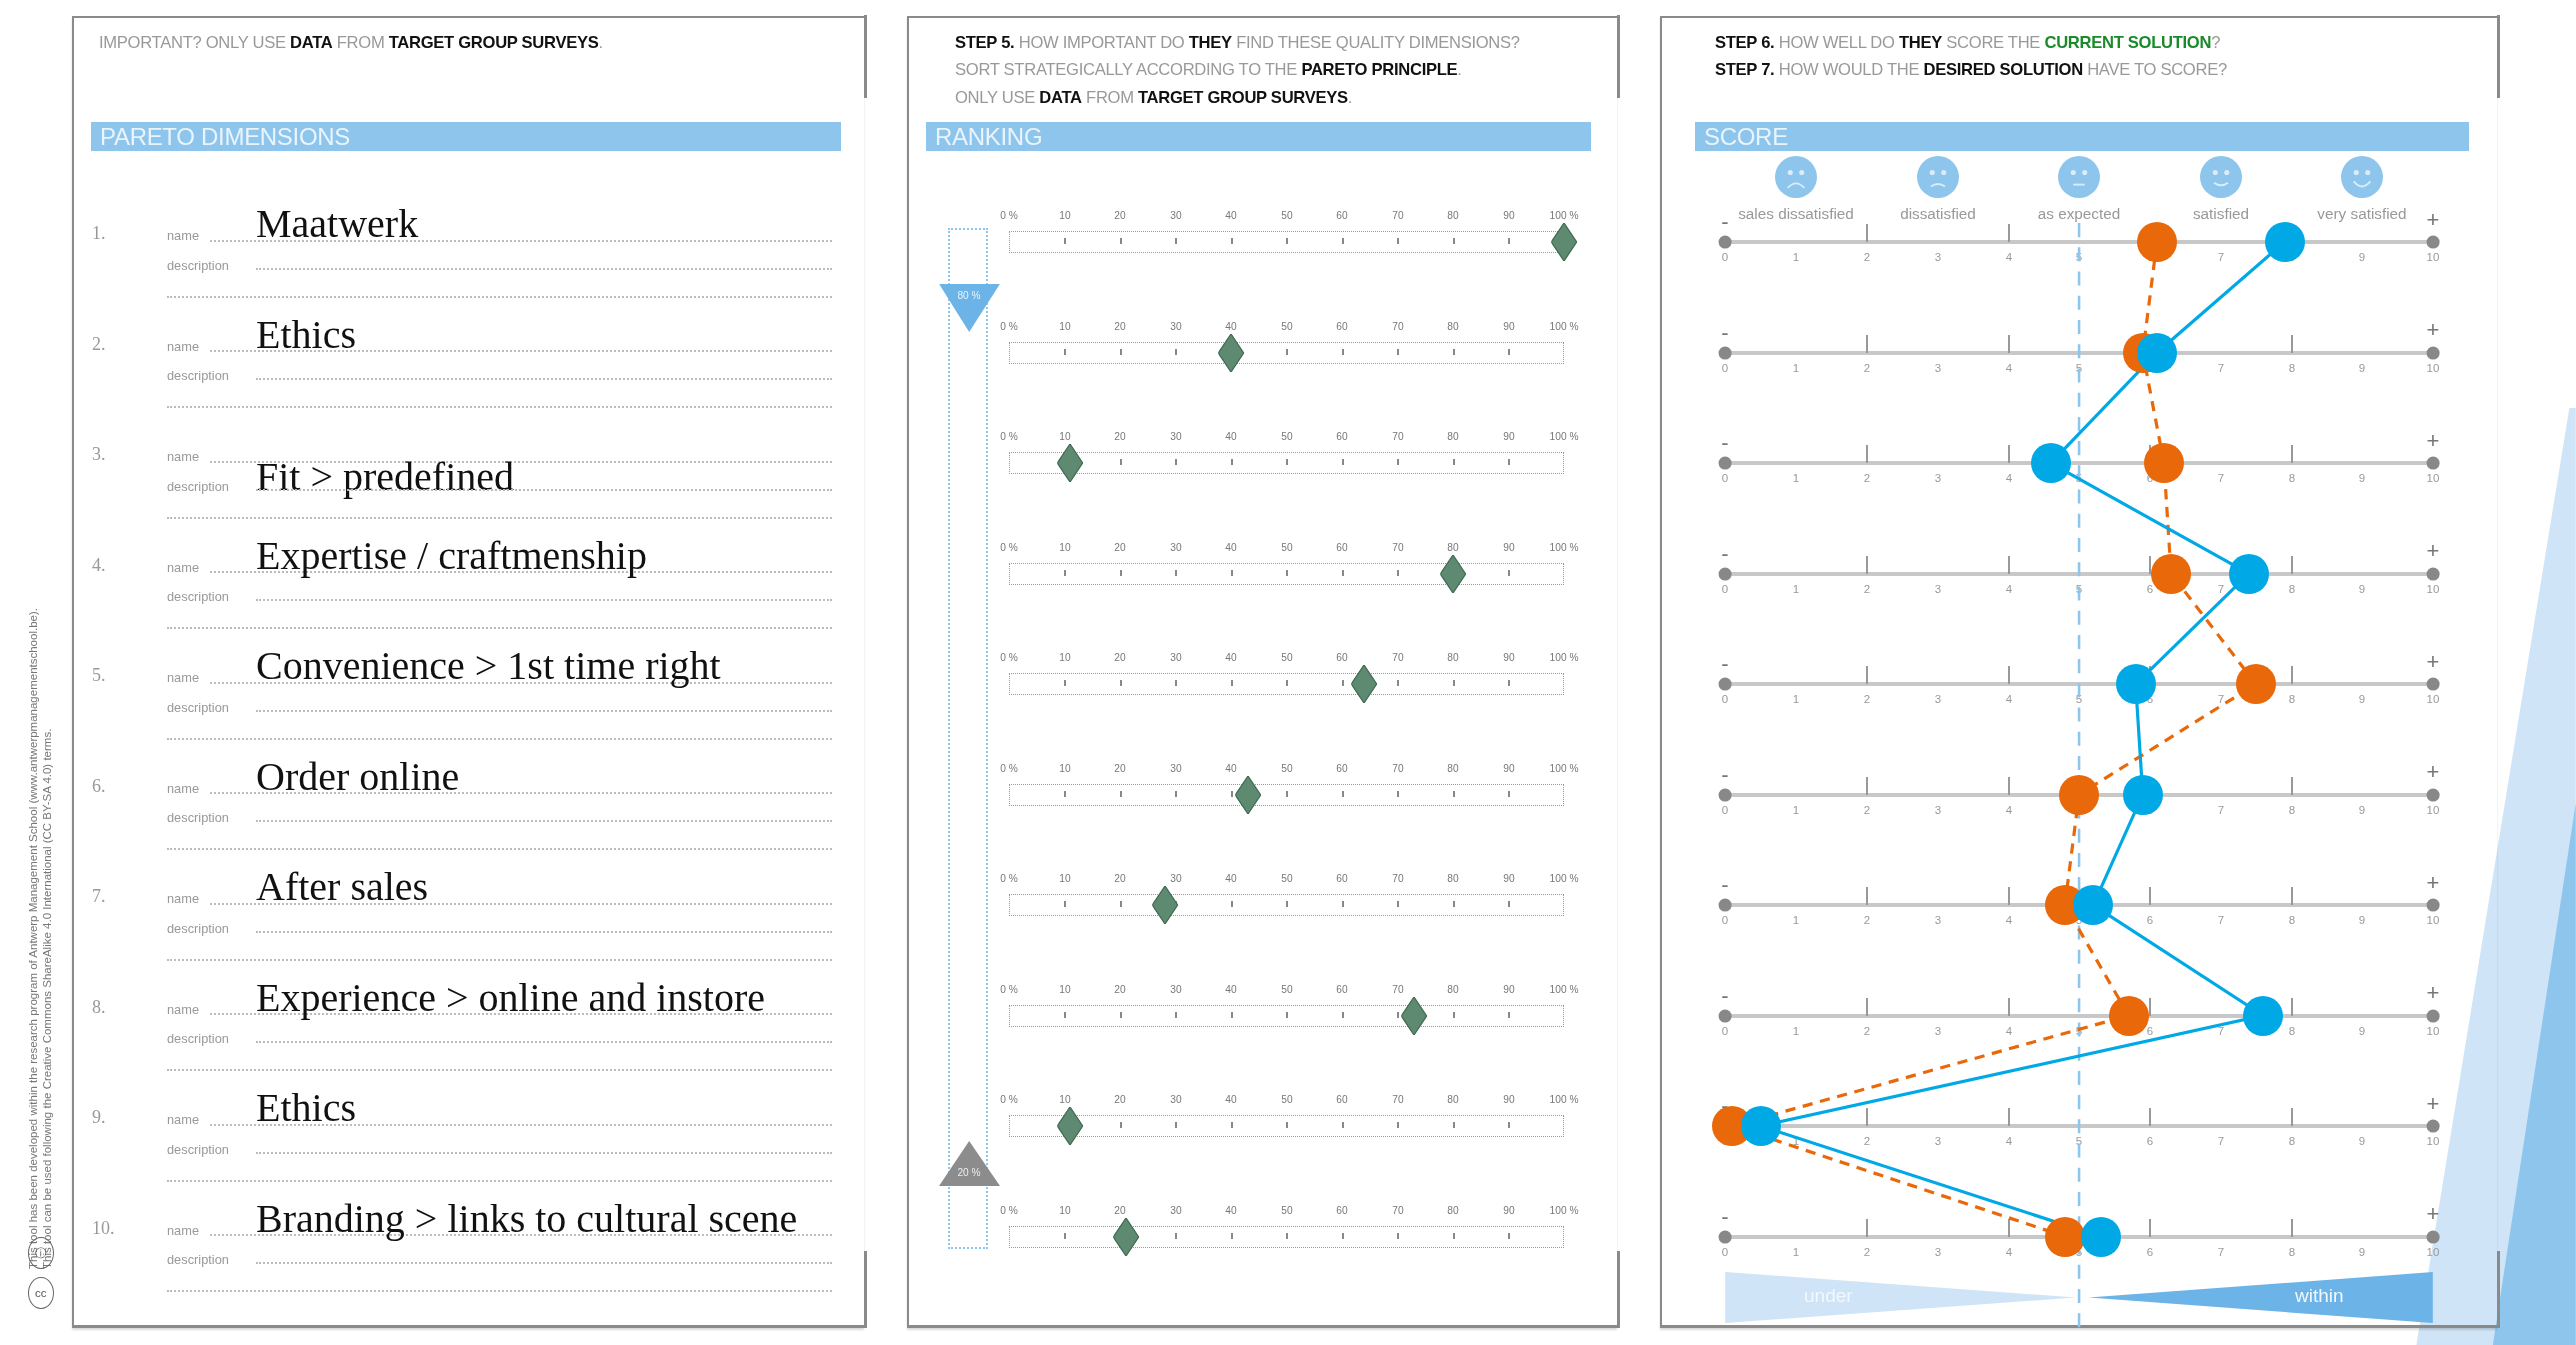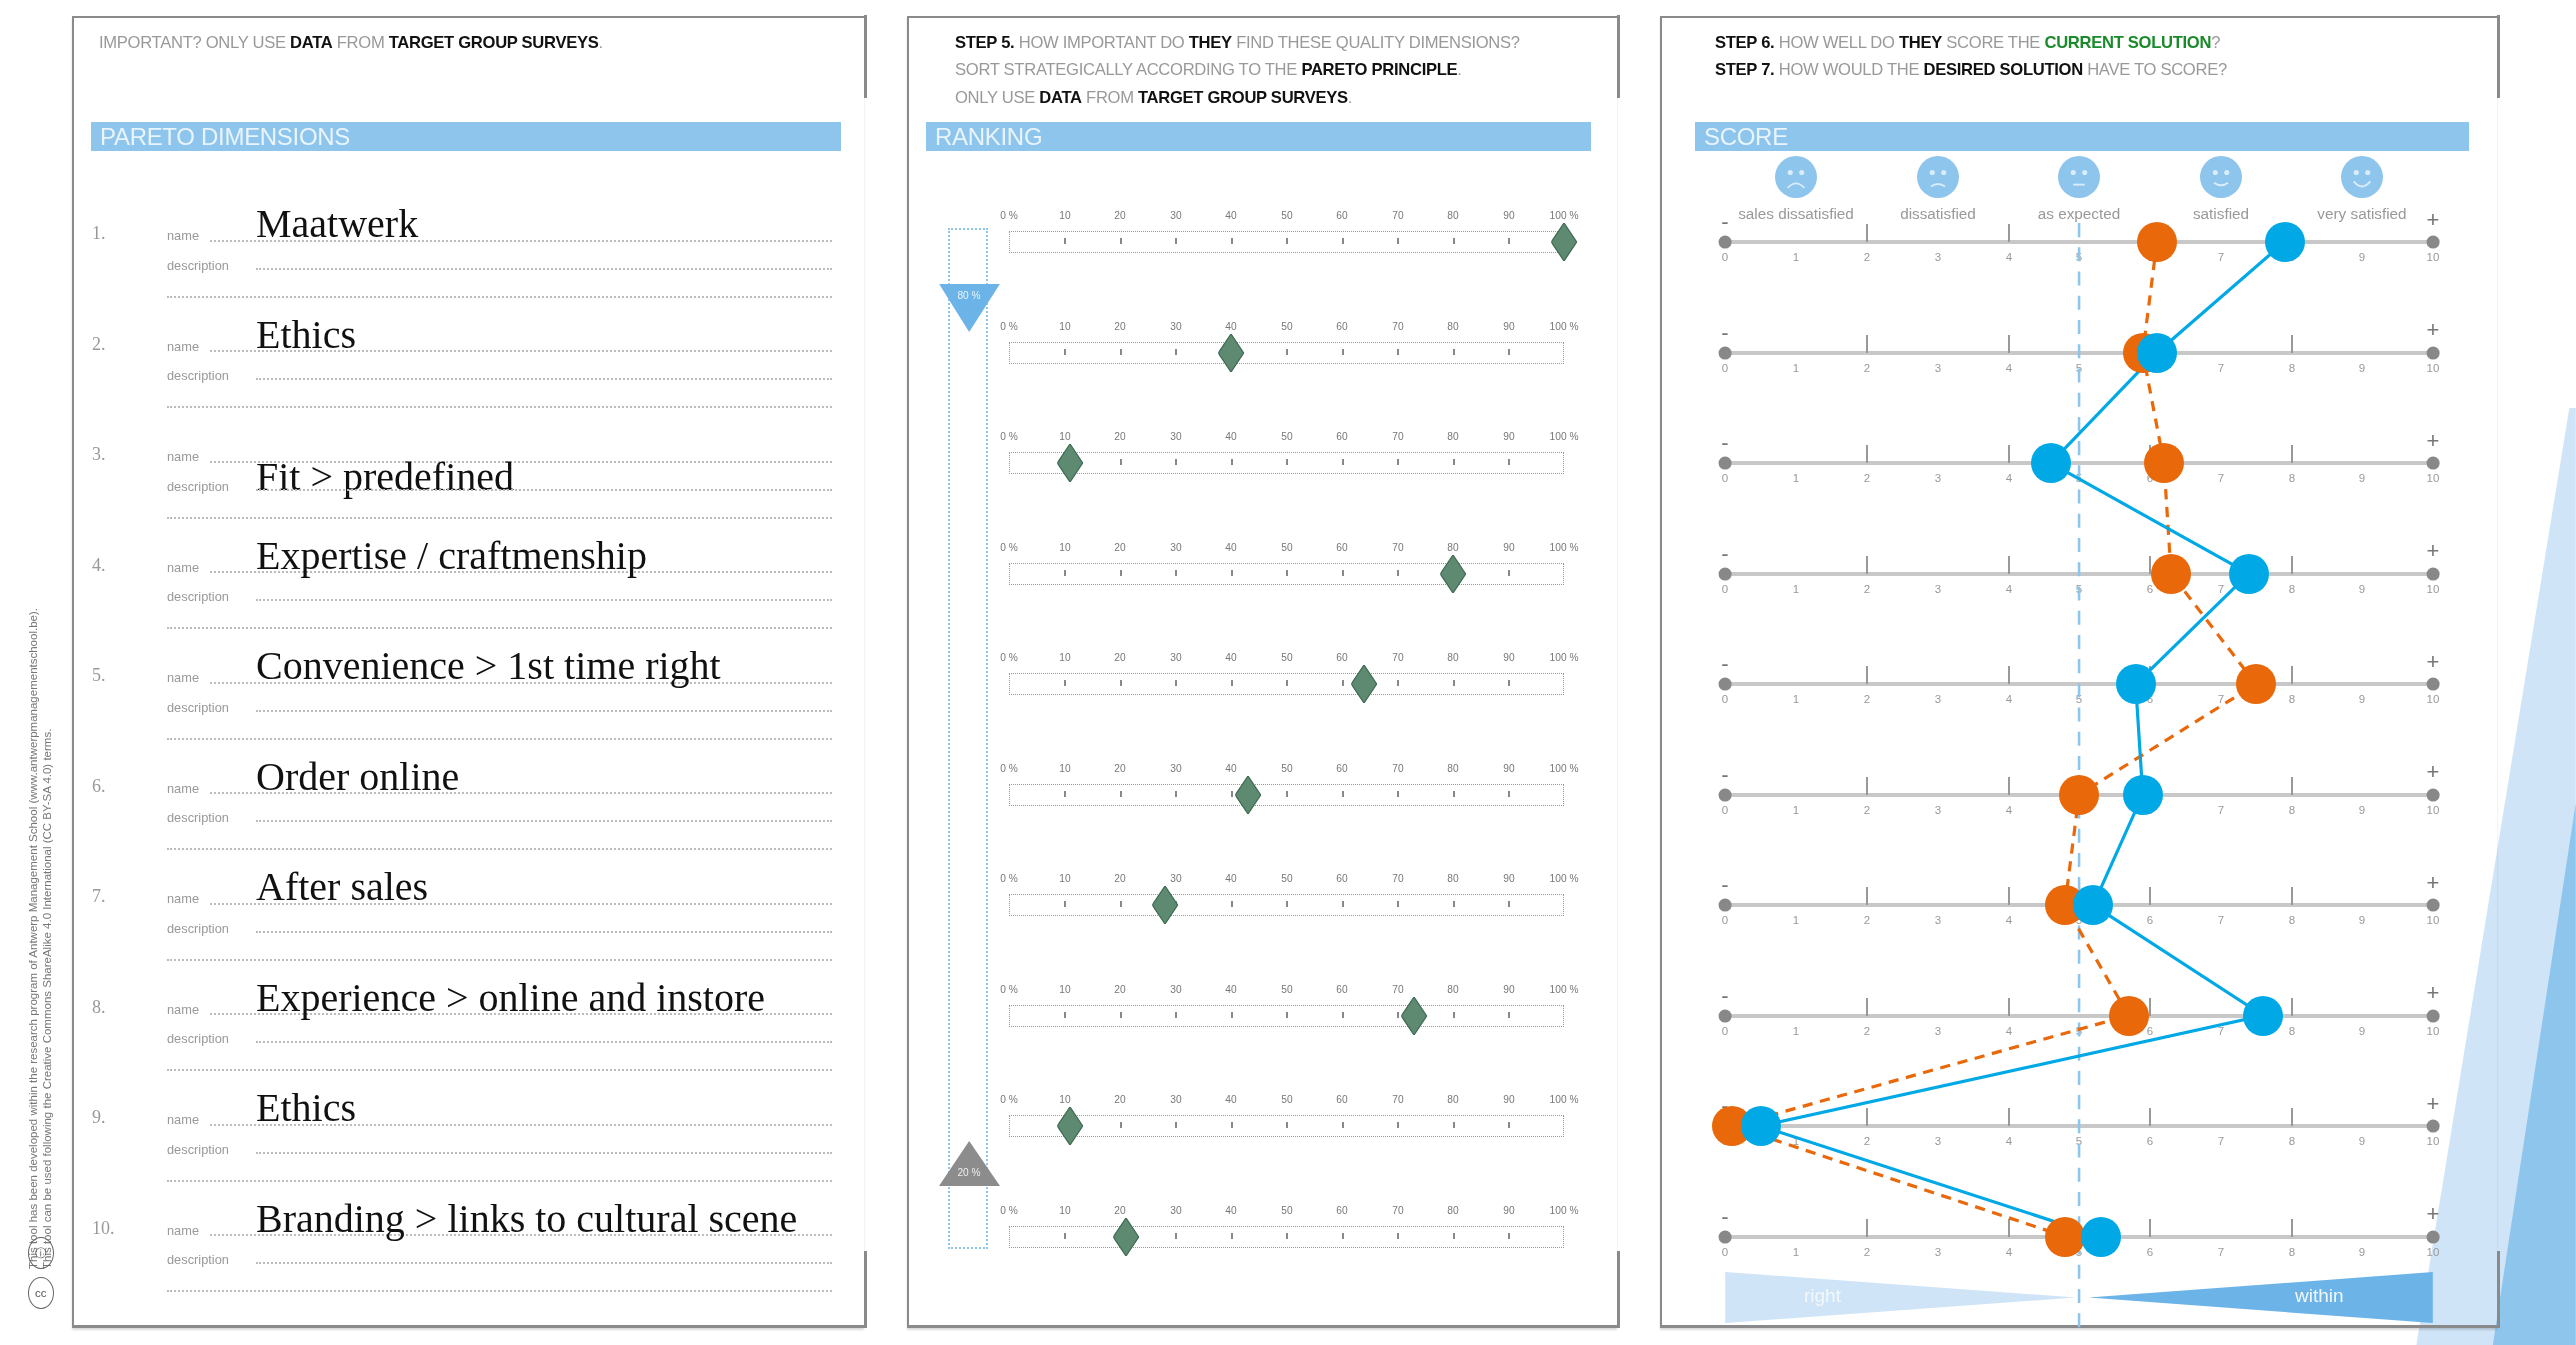--- a/index.html
+++ b/index.html
@@ -683,15 +683,15 @@
 <svg id="score-lines" class="abs" style="left:0;top:0;pointer-events:none;" width="2576" height="1345" viewBox="0 0 4040 2110">
     <line x1="3261" y1="350" x2="3261" y2="2090" stroke="#8ec5ec" stroke-width="4" stroke-dasharray="22,16"></line>
     <polyline points="3383.1,380 3360.9,553.3 3394.2,726.6 3405.3,899.9000000000001 3538.5,1073.2 3261,1246.5 3238.8,1419.8000000000002 3338.7,1593.1000000000001 2717.1,1766.4 3238.8,1939.7" fill="none" stroke="#e8680a" stroke-width="5" stroke-dasharray="16,12"></polyline>
     <polyline points="3582.9,380 3383.1,553.3 3216.6,726.6 3527.4,899.9000000000001 3349.8,1073.2 3360.9,1246.5 3283.2,1419.8000000000002 3549.6,1593.1000000000001 2761.5,1766.4 3294.3,1939.7" fill="none" stroke="#00a9e6" stroke-width="5"></polyline>
   </svg>
 
 <svg class="abs" style="left:1725px;top:1272px;" width="708" height="51" viewBox="0 0 1110 80">
   <polygon points="0,0 550,40 0,80" fill="#cfe4f6"></polygon>
   <polygon points="1110,0 570,40 1110,80" fill="#6cb4e8"></polygon>
 </svg>
-<div class="abs" style="left:1804px;top:1285px;font-size:19px;color:#f2f8fd;">right</div>
+<div class="abs" style="left:1804px;top:1285px;font-size:19px;color:#f2f8fd;">under</div>
 <div class="abs" style="left:2295px;top:1285px;font-size:19px;color:#f2f8fd;">within</div>
 
 
 </body></html>

